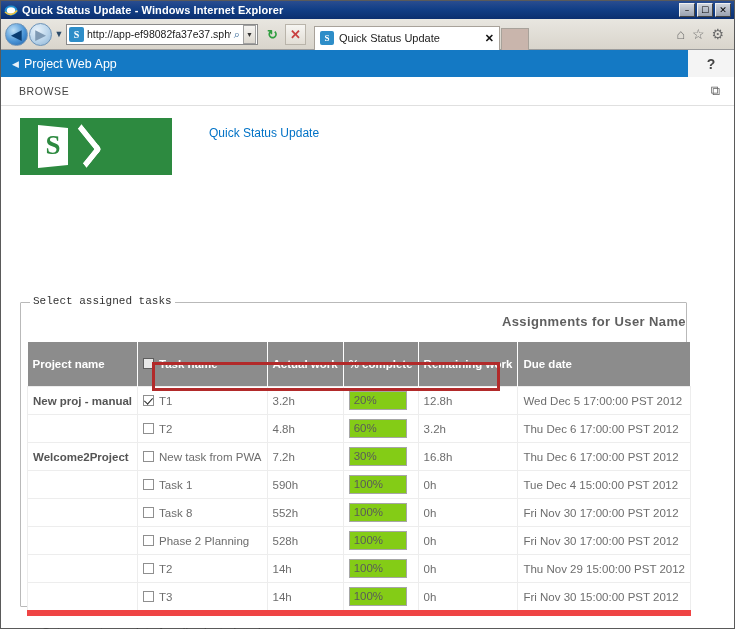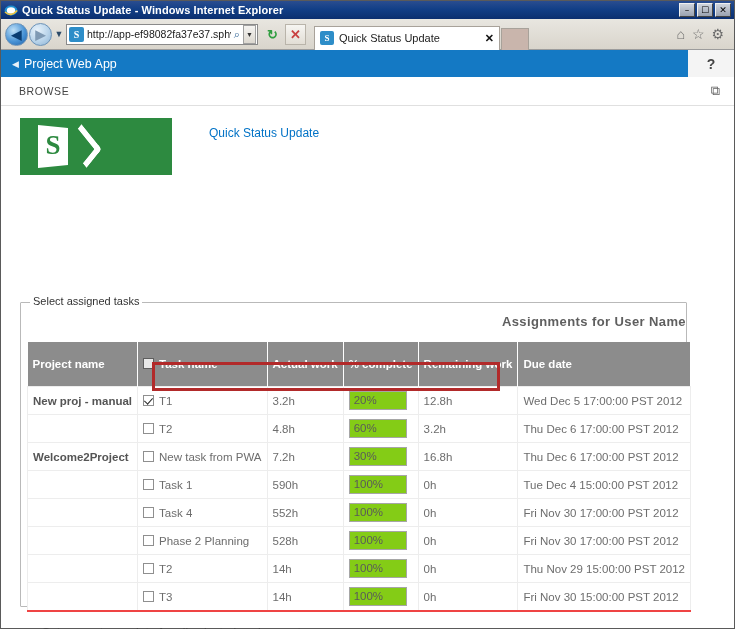--- a/index.html
+++ b/index.html
@@ -196,21 +196,21 @@
   .fieldset {
     position: absolute;
     left: 19px; top: 196px;
     width: 667px; height: 305px;
     border: 1px solid #b9b9b9;
     border-radius: 1px;
   }
   .fieldset .legend {
     position: absolute; top: -8px; left: 9px;
     background: #ffffff; padding: 0 3px;
-    font-size: 11px; color: #333;
+    font-size: 11px; color: #333; font-family: Liberation Mono, monospace;
   }
   .assign-title {
     position: absolute; top: 11px; left: 0; width: 100%;
     text-align: right;
     font-size: 13px; font-weight: bold; color: #5f5f5f;
     letter-spacing: .4px;
   }
 
   
   table.assign {
@@ -230,21 +230,21 @@
   table.assign th:last-child { border-right: none; }
   table.assign td {
     border: 1px solid #ededed;
     padding: 4px 5px;
     color: #6d6d6d;
     height: 26px;
     white-space: nowrap;
     vertical-align: middle;
   }
   table.assign td.proj { color: #555; font-weight: bold; }
-  table.assign tr:last-child td { border-bottom: 2px solid #ef4444; }
+  table.assign tr:last-child td { border-bottom: 6px solid #ef4444; }
   .col-proj  { width: 103px; }
   .col-task  { width: 121px; }
   .col-aw    { width: 65px; }
   .col-pct   { width: 78px; }
   .col-rw    { width: 90px; }
   .col-due   { width: 152px; }
 
   .cb {
     display: inline-block;
     width: 11px; height: 11px;
@@ -419,21 +419,21 @@
             <tr>
               <td class="proj"></td>
               <td><span class="cb"></span><span>Task 1</span></td>
               <td>590h</td>
               <td><span class="pctbox">100%</span></td>
               <td>0h</td>
               <td>Tue Dec 4 15:00:00 PST 2012</td>
             </tr>
             <tr>
               <td class="proj"></td>
-              <td><span class="cb"></span><span>Task 4</span></td>
+              <td><span class="cb"></span><span>Task 8</span></td>
               <td>552h</td>
               <td><span class="pctbox">100%</span></td>
               <td>0h</td>
               <td>Fri Nov 30 17:00:00 PST 2012</td>
             </tr>
             <tr>
               <td class="proj"></td>
               <td><span class="cb"></span><span>Phase 2 Planning</span></td>
               <td>528h</td>
               <td><span class="pctbox">100%</span></td>

